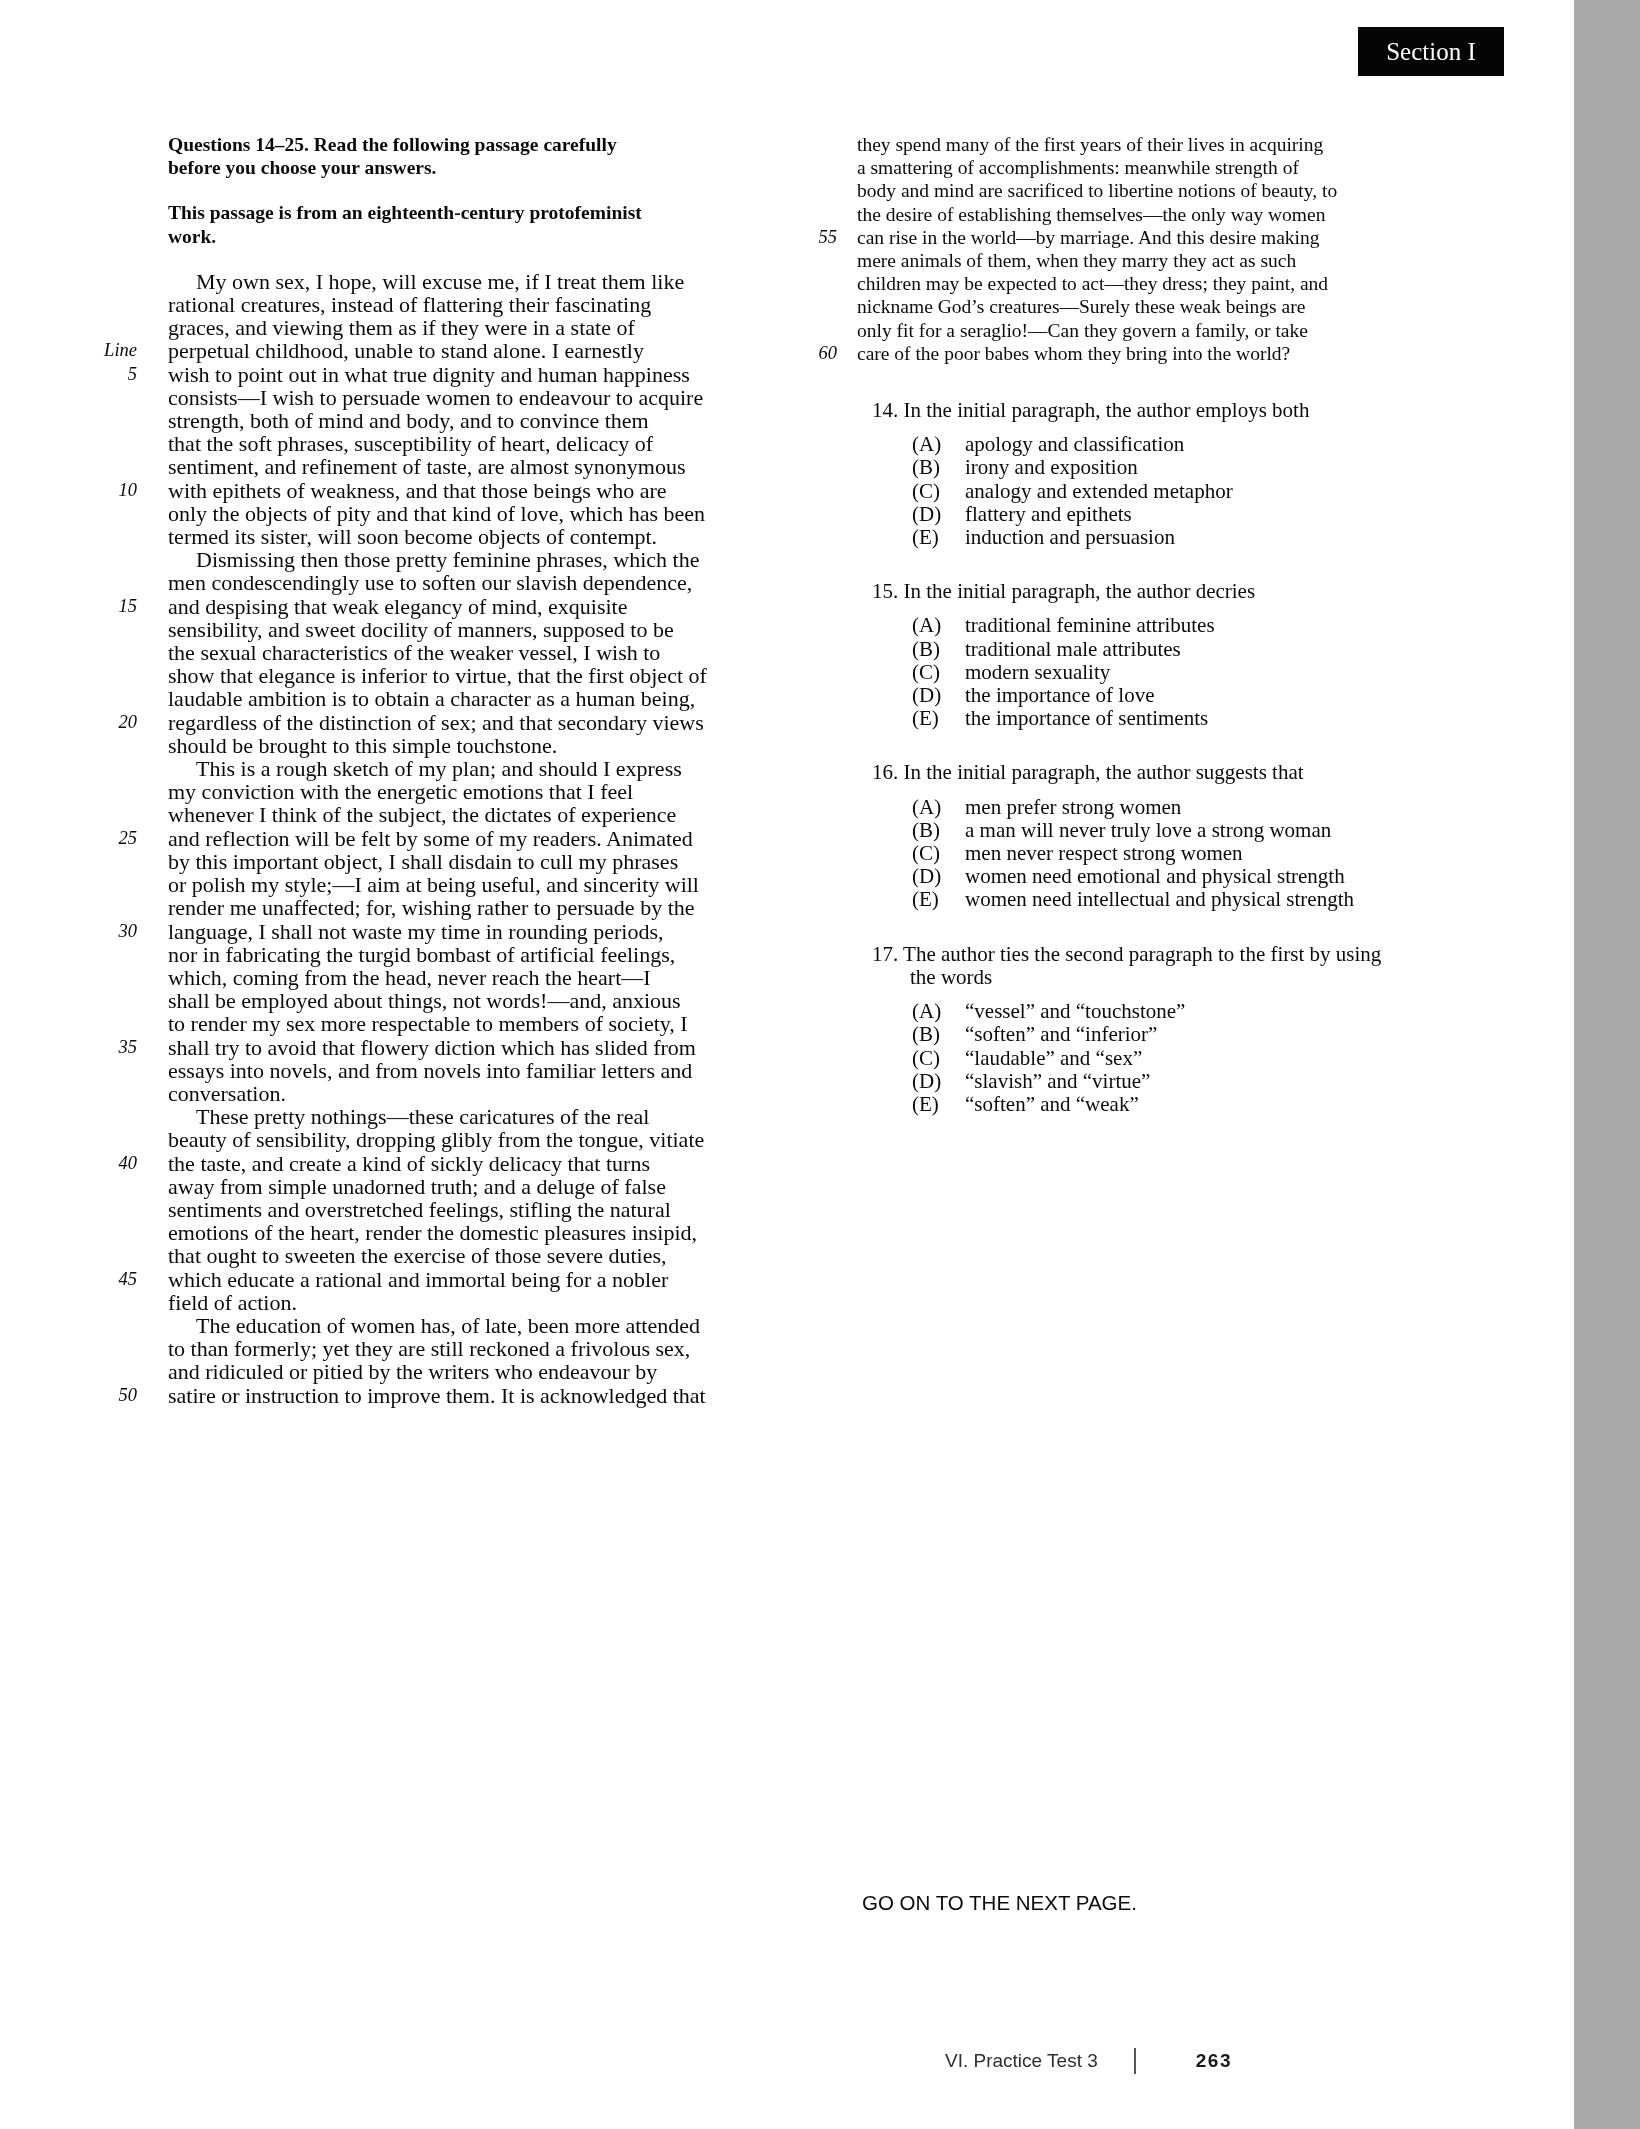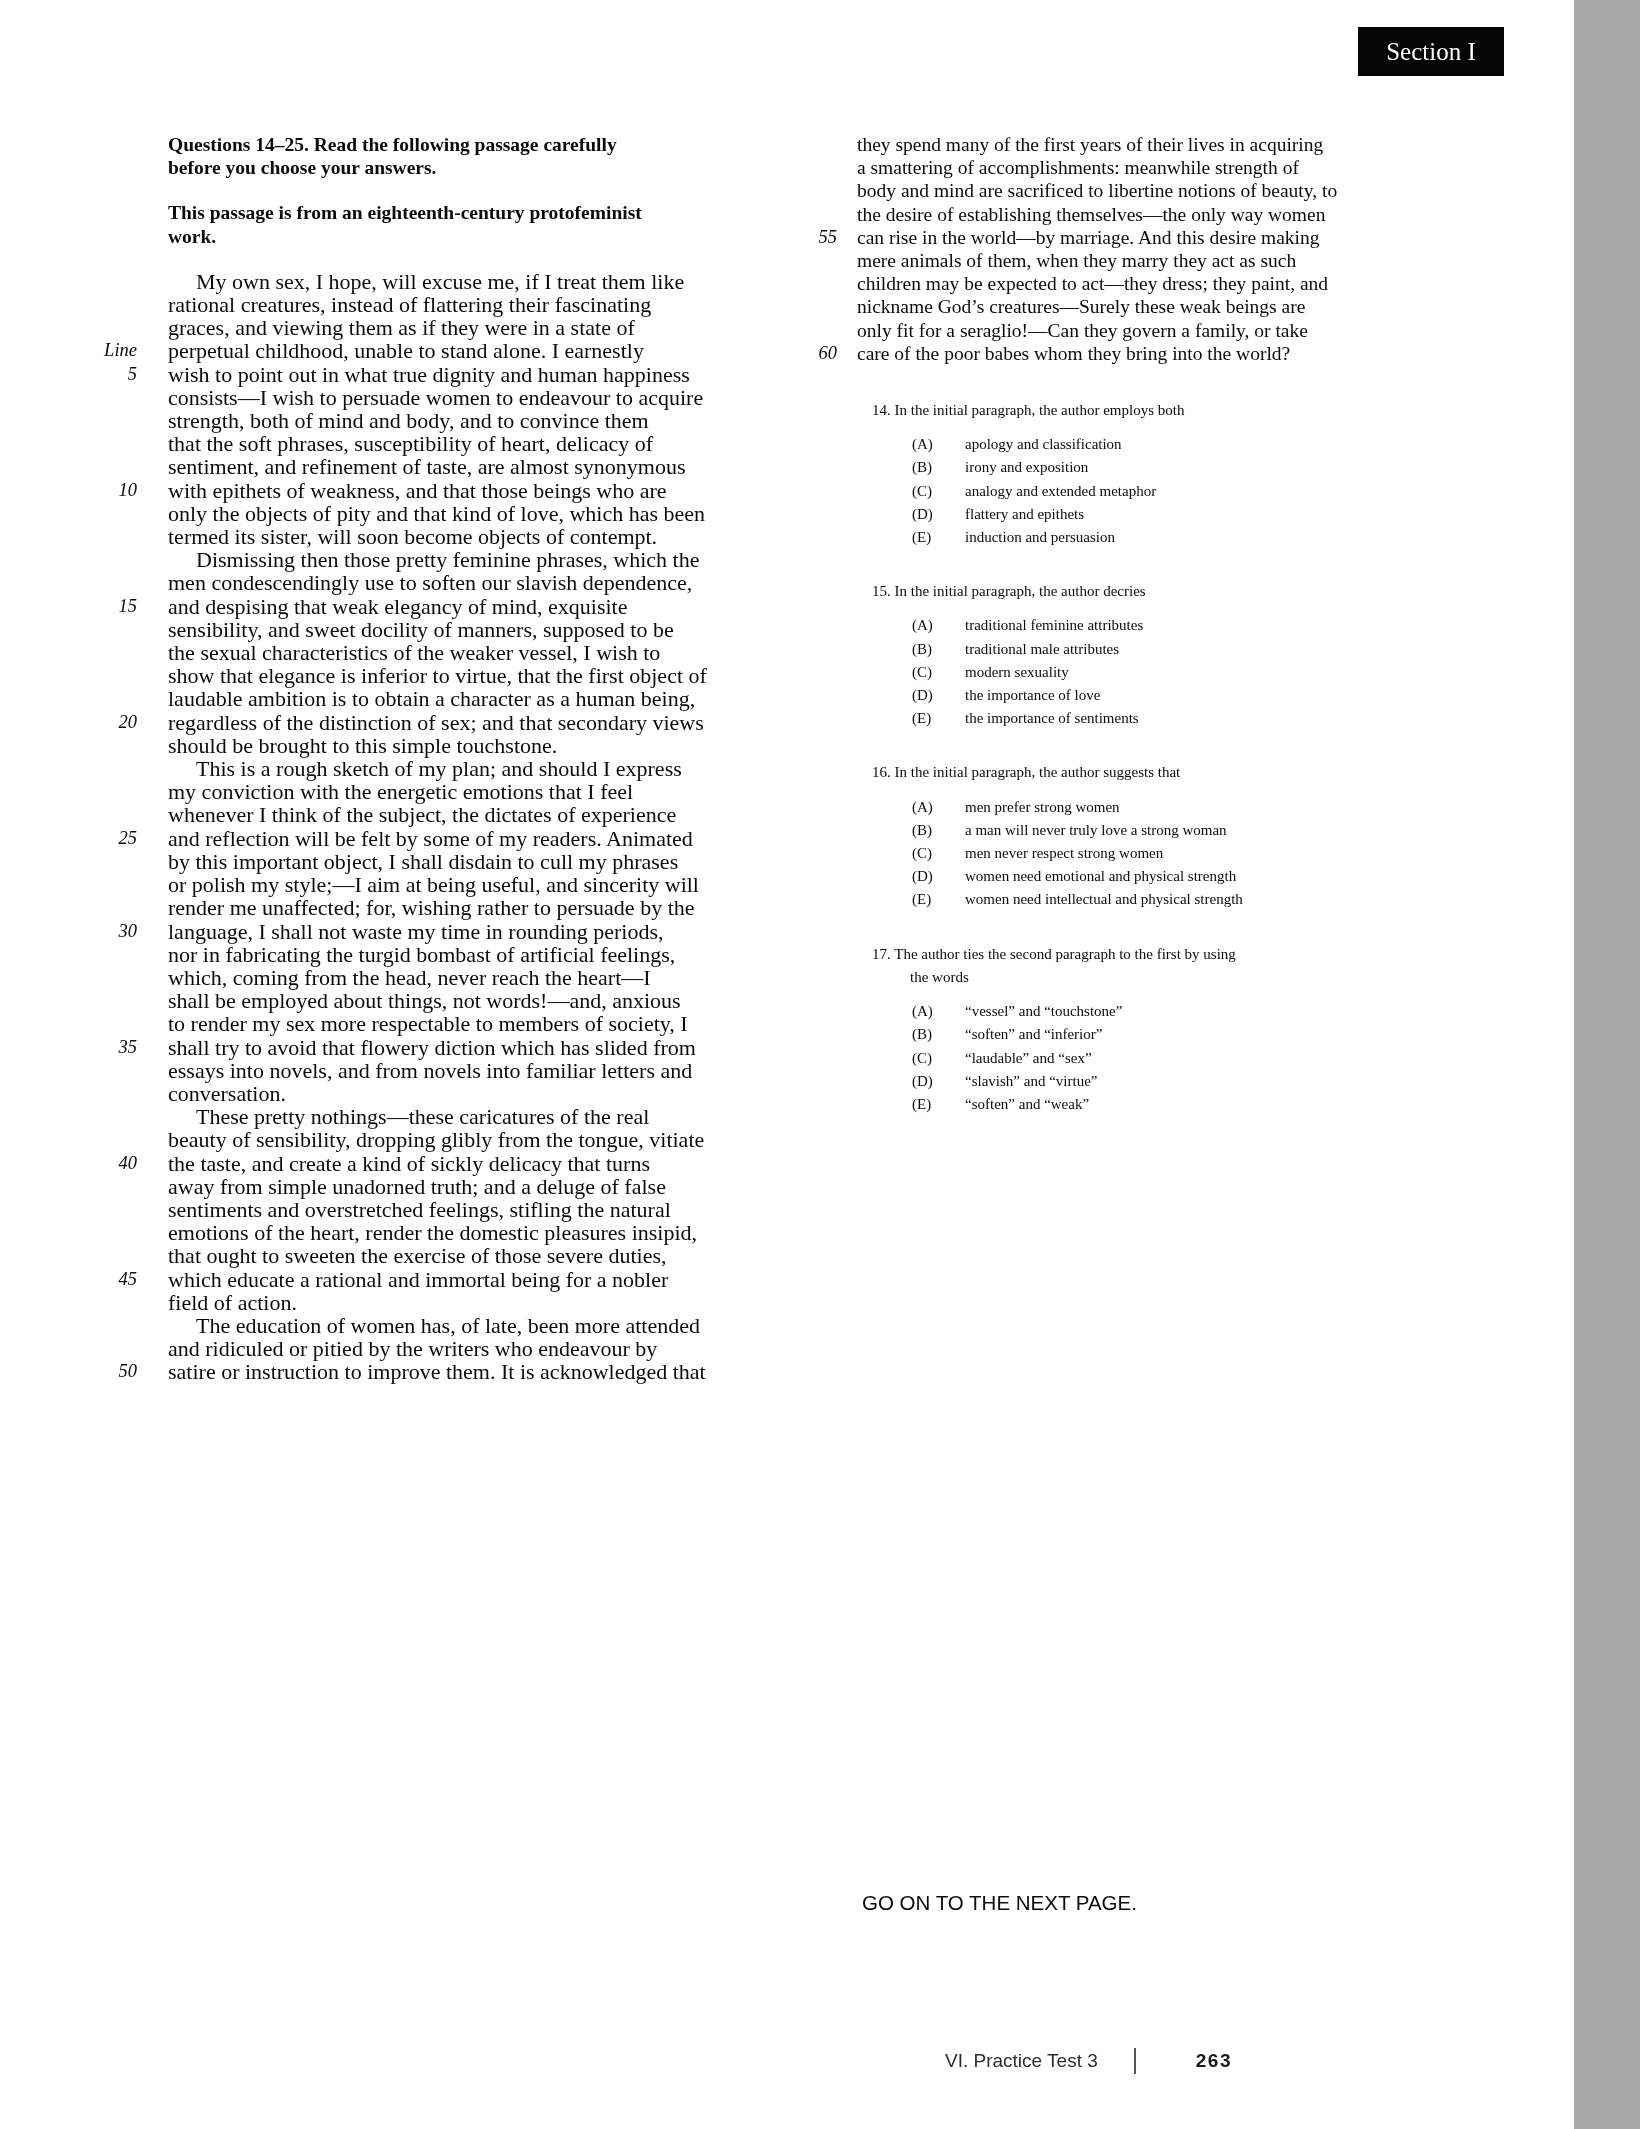--- a/index.html
+++ b/index.html
@@ -48,21 +48,21 @@
   .pnum {
     flex: none;
     width: 37px;
     text-align: right;
     font-style: italic;
     font-size: 18.5px;
   }
   .left-col .ptext { margin-left: 31px; font-size: 22px; }
   .right-col .ptext { margin-left: 20px; font-size: 19.5px; }
   .ptext.indent { padding-left: 28px; }
-  .questions { margin-left: 72px; margin-top: 34px; font-size: 15px; }
+  .questions { margin-left: 72px; margin-top: 34px; font-size: 21px; }
   .question { margin-bottom: 31px; }
   .qstem {
     padding-left: 38px;
     text-indent: -38px;
     line-height: 23.2px;
     margin-bottom: 11px;
   }
   .choice { display: flex; line-height: 23.2px; padding-left: 40px; white-space: nowrap; }
   .choice-label { flex: none; width: 53px; }
   .go-on {
@@ -288,20 +288,24 @@
         <div class="pline">
           <span class="pnum"></span>
           <span class="ptext">field of action.</span>
         </div>
         <div class="pline">
           <span class="pnum"></span>
           <span class="ptext indent">The education of women has, of late, been more attended</span>
         </div>
         <div class="pline">
           <span class="pnum"></span>
+          <span class="ptext">to than formerly; yet they are still reckoned a frivolous sex,</span>
+        </div>
+        <div class="pline">
+          <span class="pnum"></span>
           <span class="ptext">and ridiculed or pitied by the writers who endeavour by</span>
         </div>
         <div class="pline">
           <span class="pnum">50</span>
           <span class="ptext">satire or instruction to improve them. It is acknowledged that</span>
         </div>
       </div>
   </div>
 
   <div class="right-col">

